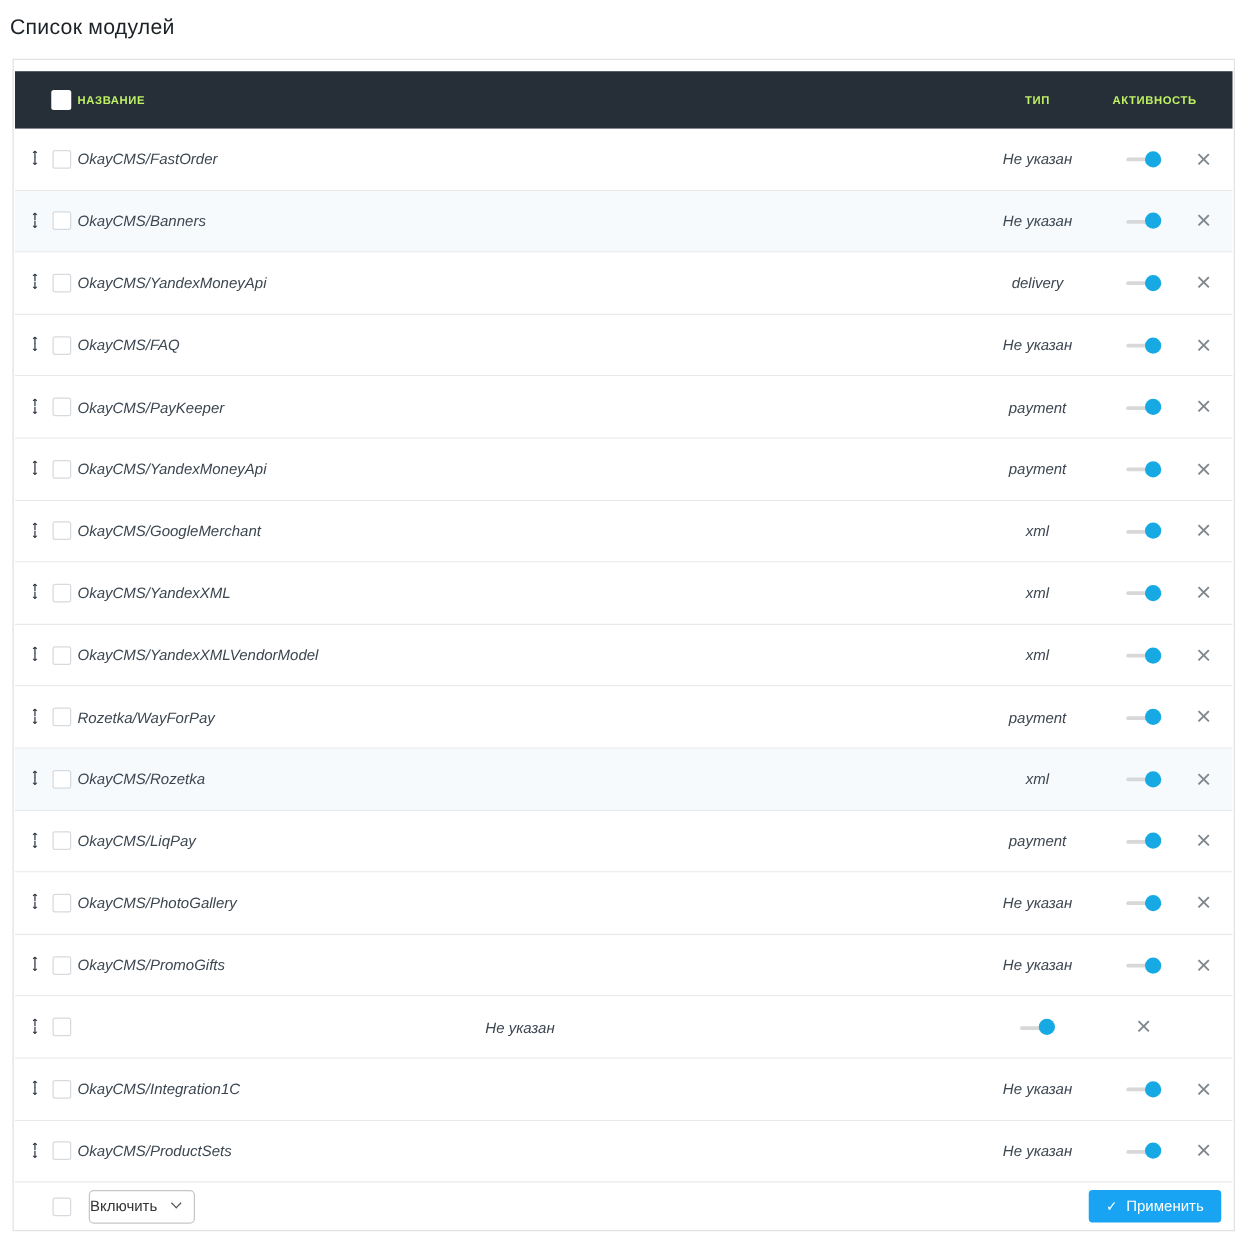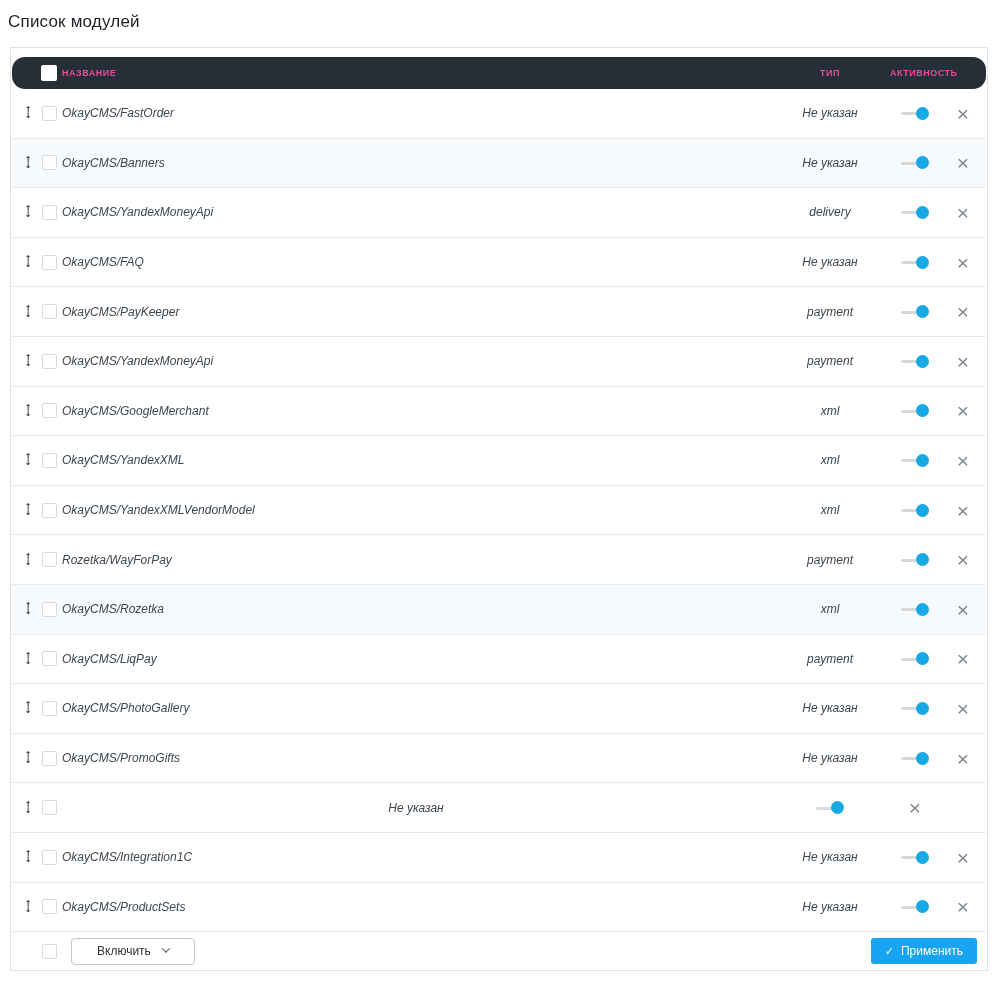--- a/index.html
+++ b/index.html
@@ -25,23 +25,22 @@
     border: 1px solid #e2e2e2;
     padding: 9px 1px 0 1px;
   }
   .grid-row {
     display: grid;
     grid-template-columns: 24px 26px 1fr 120px 50px 46px;
     align-items: center;
   }
   .thead {
     background: var(--header-bg, #262e38);
-    height: 32px;
-    color: #ec4899;
-    border-radius: 13px;
+    height: 46px;
+    color: #bef264;
   }
   .thead .col-label {
     font-size: 9px;
     font-weight: bold;
     letter-spacing: .5px;
     text-transform: uppercase;
   }
   .col-center { text-align: center; }
   .cb {
     width: 15px; height: 15px;
@@ -122,21 +121,21 @@
   .select-box {
     margin-left: 9px;
     height: 27px;
     min-width: 85px;
     border: 1px solid #c6c6c6;
     border-radius: 4px;
     background: #fff;
     display: inline-flex;
     align-items: center;
     gap: 12px;
-    padding: 0 25px;
+    padding: 0 0;
     font-size: 12px;
     color: #333;
     cursor: pointer;
   }
   .chevron {
     width: 6px; height: 6px;
     border-right: 1.5px solid #555;
     border-bottom: 1.5px solid #555;
     transform: rotate(45deg) translate(-1px,-1px);
     margin-top: -2px;

